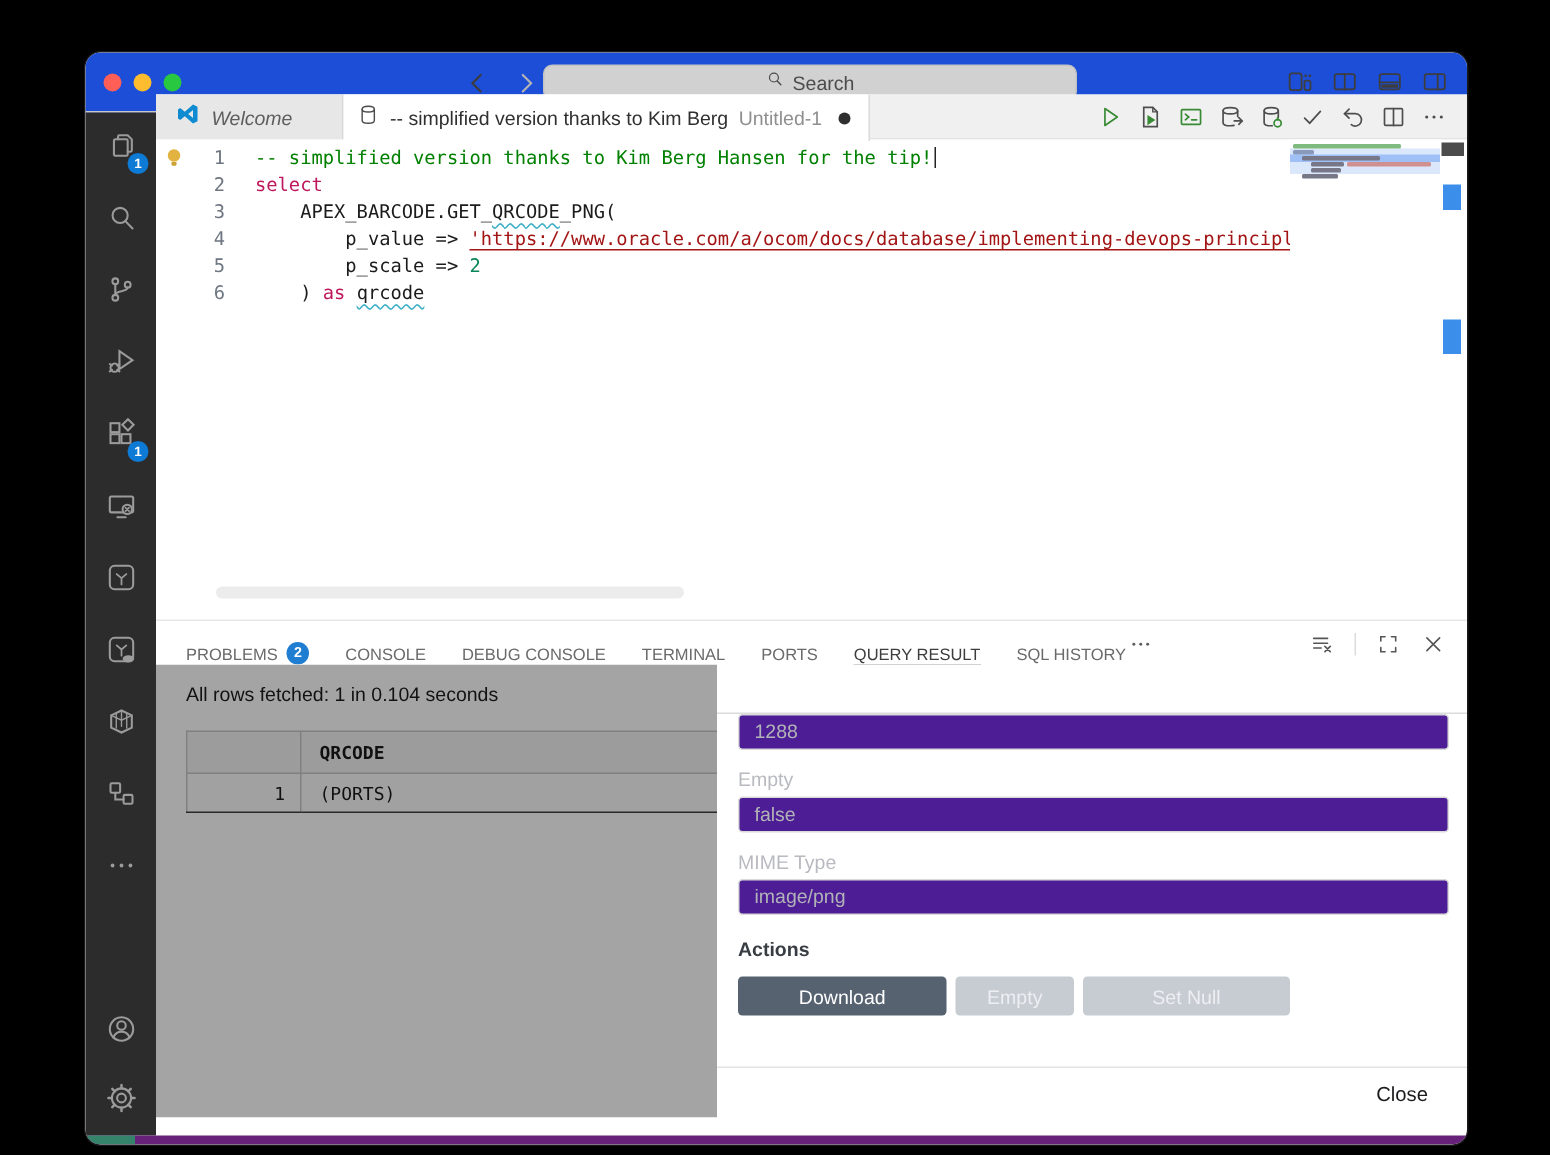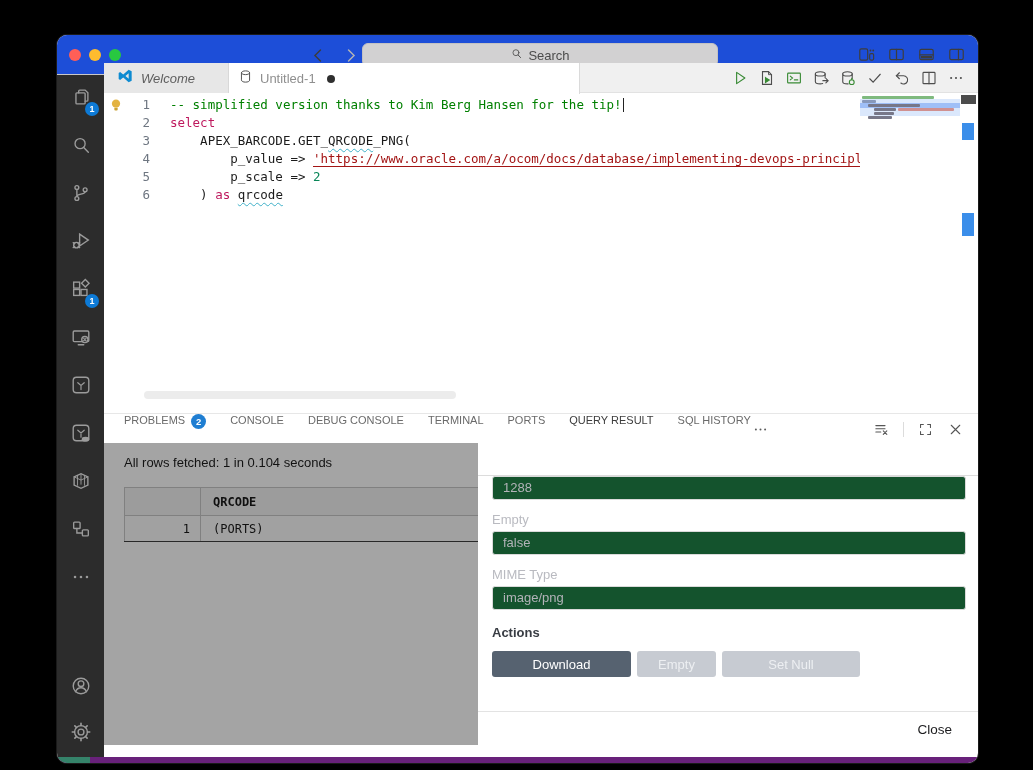--- a/index.html
+++ b/index.html
@@ -62,21 +62,21 @@
   .minimap{position:absolute;left:756px;top:0;width:100px;height:320px;background:#fff;}
   .mm{position:absolute;border-radius:1px;}
   .mband{position:absolute;left:0;width:100px;}
   .ruler{position:absolute;left:856px;top:0;width:18px;height:320px;}
   .marker{position:absolute;left:2px;width:12px;background:#3b8eea;}
   .vthumb{position:absolute;left:857px;top:2px;width:15px;height:9px;background:#4c4c4c;}
   .hthumb{position:absolute;left:40px;top:298px;width:312px;height:8px;background:#ececec;border-radius:4px;}
   
   .panelheader{position:absolute;left:0;top:350px;width:874px;height:30px;background:#fff;border-top:1px solid #e7e7e7;box-sizing:border-box;}
   .ptabs{position:absolute;left:20px;top:0;height:30px;display:flex;gap:24px;align-items:stretch;}
-  .ptab{display:flex;align-items:flex-start;gap:6px;font-size:11px;color:#6a6a6a;border-bottom:1.5px solid transparent;box-sizing:border-box;cursor:pointer;white-space:nowrap;}
+  .ptab{display:flex;align-items:flex-end;gap:6px;font-size:11px;color:#6a6a6a;border-bottom:1.5px solid transparent;box-sizing:border-box;cursor:pointer;white-space:nowrap;}
   .ptab.active{color:#3d3d3d;border-bottom-color:#4d4d4d;}
   .pbadge{min-width:15px;height:15px;border-radius:8px;background:#1f7ed2;color:#fff;font-size:9.5px;font-weight:bold;display:flex;align-items:center;justify-content:center;}
   .pmore{position:absolute;left:648px;top:7px;width:17px;height:17px;color:#5c5c5c;cursor:pointer;}
   .pmore svg{width:17px;height:17px;}
   .pright{position:absolute;right:14px;top:0;height:30px;display:flex;align-items:center;gap:13px;color:#565656;}
   .pright .pa{width:17px;height:17px;cursor:pointer;}
   .pright svg{width:17px;height:17px;}
   .psep{width:1px;height:15px;background:#dcdcdc;}
   
   .panelbody{position:absolute;left:0;top:380px;width:874px;height:302px;}
@@ -90,21 +90,21 @@
   .rtable td.num{text-align:right;padding-right:10px;padding-left:0;}
   .rtable tr.datarow td{border-bottom:1.5px solid #383838;}
   .dim{position:absolute;inset:0;background:rgba(15,15,15,0.38);}
   
   .dialog{position:absolute;left:374px;top:0;width:500px;height:302px;background:#fff;}
   .drule{position:absolute;left:0;right:0;border-top:1px solid #dcdcdc;}
   .r1{top:32px;}
   .r2{top:268px;border-top-color:#e3e3e3;}
   .dform{position:absolute;left:14px;right:12px;top:33px;}
   .dlabel{font-size:13px;color:#b9bac0;margin-top:12px;height:15px;}
-  .dinput{height:24px;line-height:22px;border:1px solid #dadada;border-radius:3px;padding-left:10px;font-size:13px;color:#b2b3b8;background:#14532d;box-sizing:border-box;margin-top:4px;}
+  .dinput{height:24px;line-height:22px;border:1px solid #dadada;border-radius:3px;padding-left:10px;font-size:13px;color:#b2b3b8;background:#4c1d95;box-sizing:border-box;margin-top:4px;}
   .dform .dinput:first-child{margin-top:0;}
   .dactions{position:absolute;left:14px;top:182px;}
   .ah{font-size:13px;font-weight:bold;color:#383c43;height:16px;}
   .dbtns{display:flex;gap:6px;margin-top:10px;}
   .dbtn{height:26px;border:none;border-radius:3px;font-size:13px;font-family:"Liberation Sans",sans-serif;cursor:pointer;}
   .dbtn.primary{background:#566270;color:#ffffff;}
   .dbtn.disabled{background:#c7cbd2;color:#edeff2;}
   .dbtn:nth-child(1){width:139px;}
   .dbtn:nth-child(2){width:79px;}
   .dbtn:nth-child(3){width:138px;}
@@ -268,20 +268,21 @@
         <span><svg viewBox="0 0 24 24">
               <path fill="#0e8bd1" stroke="none" fill-rule="evenodd" d="M17.5 2.5L22 4.7v14.6l-4.5 2.2-8.2-7.2-4.6 3.6-2.2-1.3V7.4l2.2-1.3 4.6 3.6zM17.5 8l-4.8 4 4.8 4z"></path>
             </svg></span>
         <span class="wlbl">Welcome</span>
       </div>
       <div class="tab tab-active">
         <span><svg viewBox="0 0 24 24">
               <path d="M5.5 6c0-1.9 2.9-3 6.5-3s6.5 1.1 6.5 3v12c0 1.9-2.9 3-6.5 3s-6.5-1.1-6.5-3z"></path>
               <path d="M5.5 6c0 1.9 2.9 3 6.5 3s6.5-1.1 6.5-3"></path>
             </svg></span>
+        <span class="ttl">-- simplified version thanks to Kim Berg</span>
         <span class="sfx">Untitled-1</span>
         <span class="dot"></span>
       </div>
       <div class="tactions">
           <span class="ta g"><svg viewBox="0 0 24 24">
               <path d="M7.5 4.5l11 7.5-11 7.5z" stroke-linejoin="round"></path>
             </svg></span>
           <span class="ta"><svg viewBox="0 0 24 24">
               <path d="M6 3.5h8l4 4V20.5H6z"></path>
               <path d="M14 3.5v4h4" stroke-width="1.2"></path>

